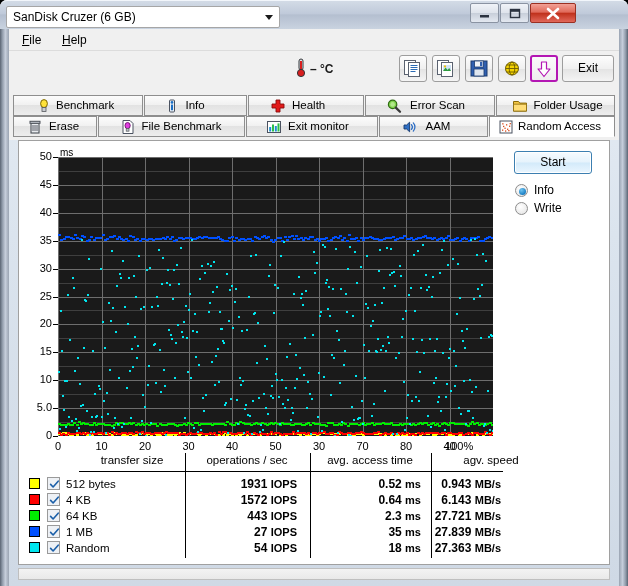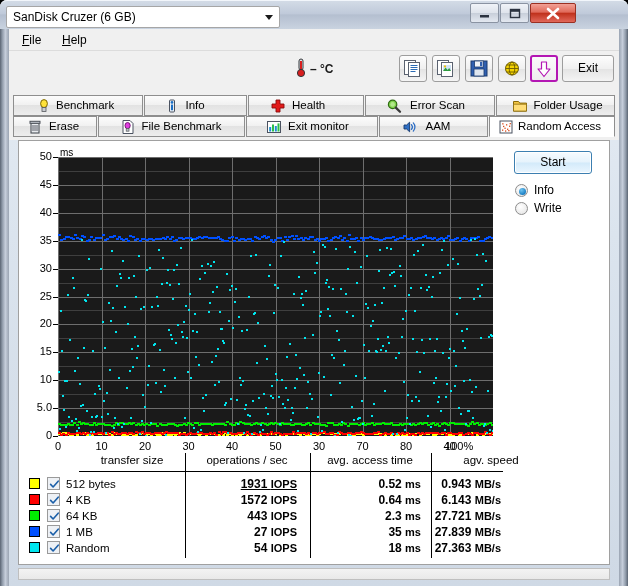--- a/index.html
+++ b/index.html
@@ -1790,21 +1790,21 @@
       <div class="col-div" style="left:285px;"></div>
       <div class="col-div" style="left:406px;"></div>
       <div id="table-body">
           <span class="row-swatch" style="top: 25px; background: rgb(255, 255, 0);"></span>
           <span class="row-check" style="top: 24px;">
             <svg width="11" height="11" viewBox="0 0 11 11">
               <path d="M1.6 5.4 L4.1 8 L9.2 2.2" stroke="#1b5fa8" stroke-width="1.6" fill="none" stroke-linecap="round" stroke-linejoin="round"></path>
             </svg>
           </span>
           <span class="row-label" style="top: 25px;">512 bytes</span>
-          <span class="cell" style="top: 24px; left: 142px; width: 130px; text-decoration: underline;">1931 <span class="unit">IOPS</span></span>
+          <span class="cell" style="top: 24px; left: 142px; width: 130px;">1931 <span class="unit">IOPS</span></span>
           <span class="cell" style="top: 24px; left: 266px; width: 130px;">0.52 <span class="unit">ms</span></span>
           <span class="cell" style="top: 24px; left: 346px; width: 130px;">0.943 <span class="unit">MB/s</span></span>
           <span class="row-swatch" style="top: 41px; background: rgb(255, 0, 0);"></span>
           <span class="row-check" style="top: 40px;">
             <svg width="11" height="11" viewBox="0 0 11 11">
               <path d="M1.6 5.4 L4.1 8 L9.2 2.2" stroke="#1b5fa8" stroke-width="1.6" fill="none" stroke-linecap="round" stroke-linejoin="round"></path>
             </svg>
           </span>
           <span class="row-label" style="top: 41px;">4 KB</span>
           <span class="cell" style="top: 40px; left: 142px; width: 130px;">1572 <span class="unit">IOPS</span></span>

